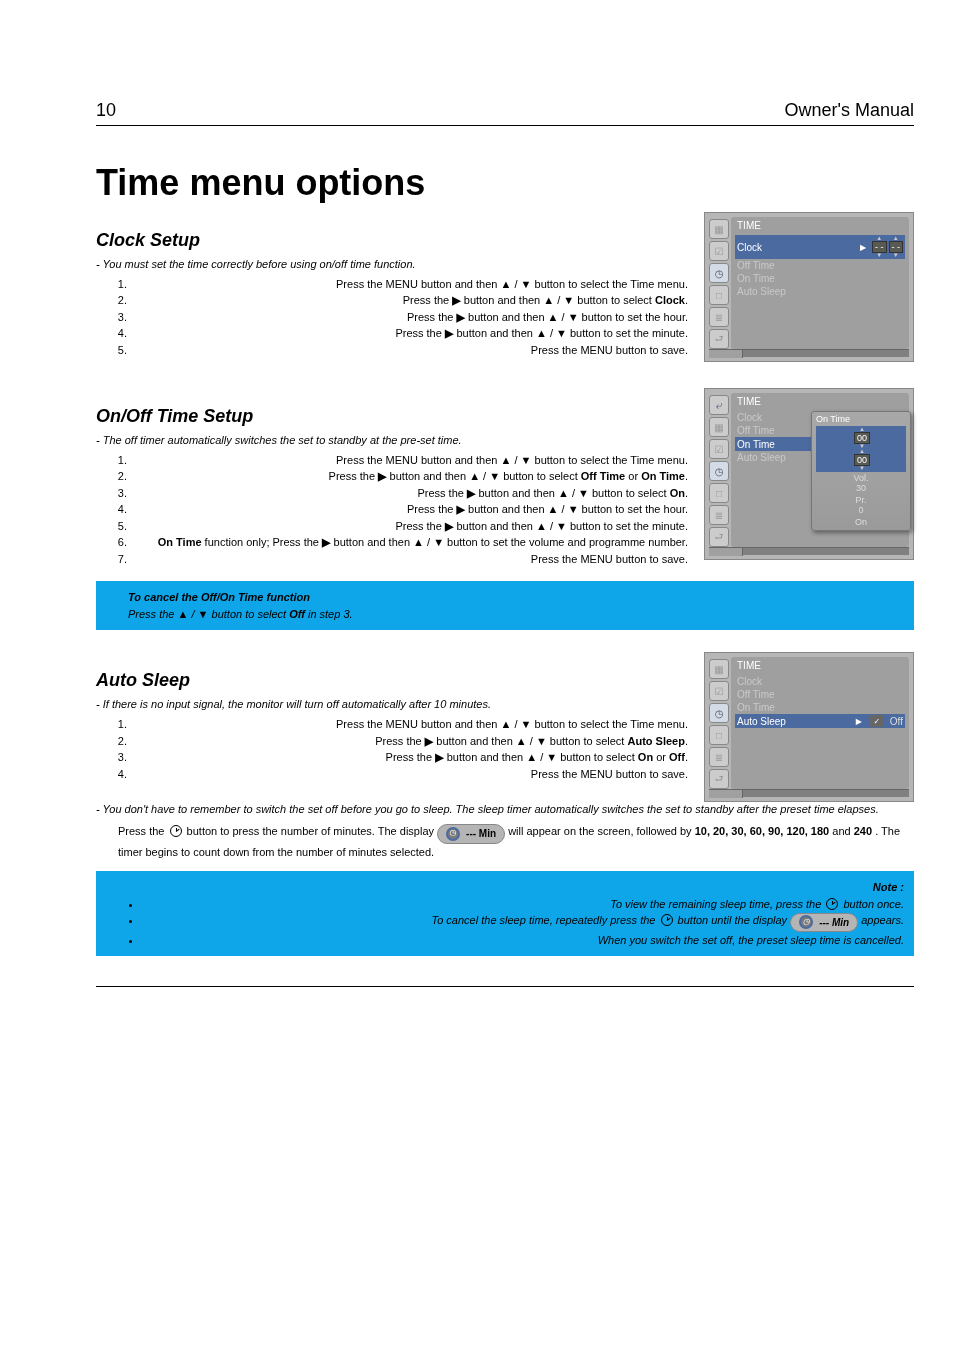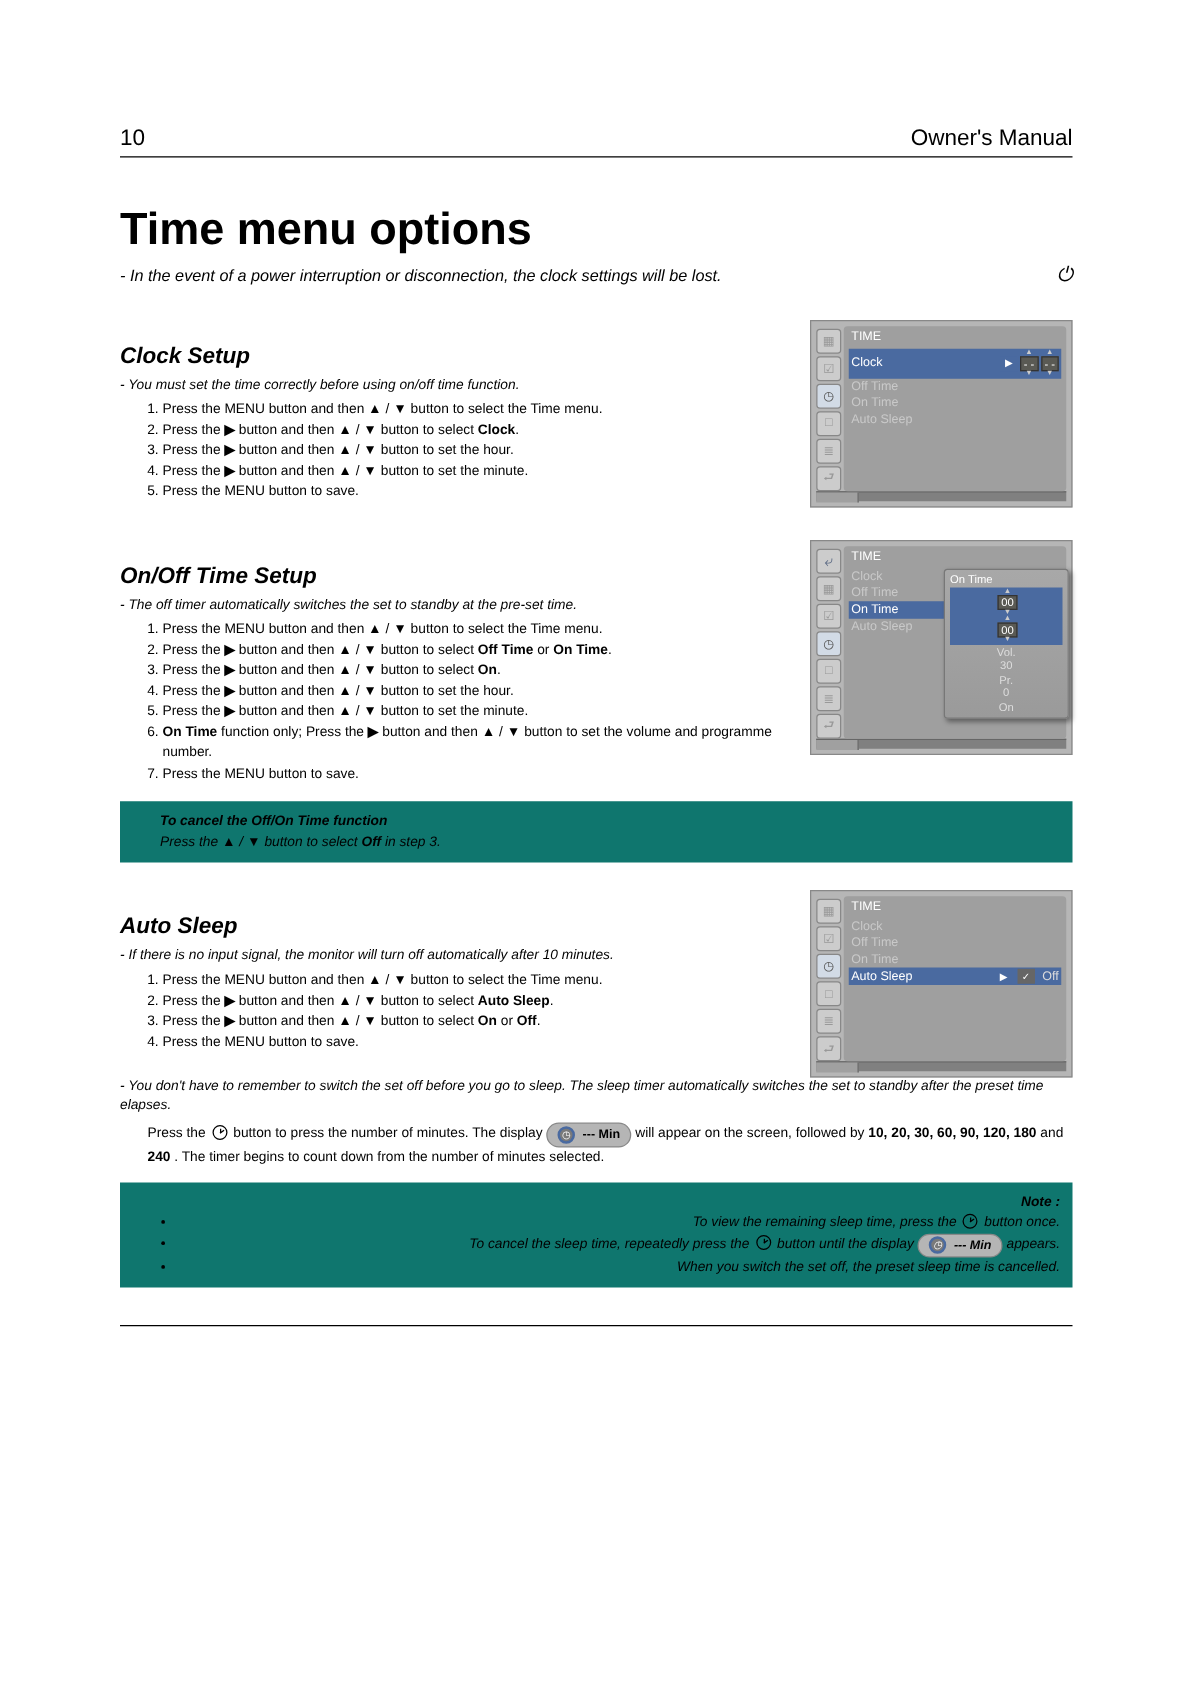--- a/index.html
+++ b/index.html
@@ -1,28 +1,28 @@
 <!DOCTYPE html>
 <html><head>
 <meta charset="utf-8">
 <style>
   * { box-sizing: border-box; margin: 0; padding: 0; }
   html, body { width: 954px; background: #fff; font-family: Arial, Helvetica, sans-serif; color: #000; }
-  .page { padding: 100px 96px 60px 96px; }
+  .page { padding: 100px 40px 60px 96px; }
   .header-row { display: flex; justify-content: space-between; margin-bottom: 4px; }
   .pg { font-size: 18px; }
   .book-title { font-size: 18px; text-align: left; }
   .hr { border: none; border-top: 1px solid #000; margin-bottom: 36px; }
   h1.section-heading { font-size: 36px; font-weight: bold; margin-bottom: 8px; }
   .lead-note { font-size: 13px; font-style: italic; margin-bottom: 26px; line-height: 1.35; }
   .sub-title { font-size: 18px; font-weight: bold; font-style: italic; margin: 18px 0 6px 0; }
   .sub-note { font-size: 11px; font-style: italic; margin-bottom: 4px; line-height: 1.35; }
   .steps { margin-left: 20px; padding-left: 14px; font-size: 11px; line-height: 1.5; }
-  .steps li { margin-bottom: 0; }
-  .note-block { background: #0f766e; padding: 8px 10px 8px 32px; font-size: 11px; font-style: italic; line-height: 1.5; margin-top: 14px; }
+  .steps li { margin-bottom: 0; text-align: right; }
+  .note-block { background: #0ea5e9; padding: 8px 10px 8px 32px; font-size: 11px; font-style: italic; line-height: 1.5; margin-top: 14px; }
   .note-block ul { list-style: disc; margin-left: 14px; }
   .note-head { font-weight: bold; }
   .two-col { display: flex; gap: 16px; align-items: flex-start; }
   .col-l { flex: 1; }
   .col-r { width: 210px; }
   
   .menu-shot { background: #b6b6b6; border: 1px solid #888; padding: 4px; }
   .menu-inner { display: flex; }
   .icon-col { width: 22px; display: flex; flex-direction: column; gap: 2px; padding-top: 2px; }
   .mic { width: 20px; height: 20px; background: #ccc; border: 1px solid #888; border-radius: 3px; display: flex; align-items: center; justify-content: center; font-size: 10px; color: #555; }
@@ -57,24 +57,20 @@
 <body>
 <div class="page">
 
   <div class="header-row">
     <span class="pg">10</span>
     <span class="book-title">Owner's Manual</span>
   </div>
   <hr class="hr">
 
   <h1 class="section-heading">Time menu options</h1>
-  <div class="lead-note">
-    - <span>In the event of a power interruption or disconnection, the clock settings will be lost.</span>
-    <span style="float:right;margin-top:-2px;font-size:16px;">⏻</span>
-  </div>
 
   <div class="two-col">
     <div class="col-l">
       <div class="sub-title">Clock Setup</div>
       <div class="sub-note">- <span>You must set the time correctly before using on/off time function.</span></div>
       <ol class="steps" id="clock-steps">
           <li>Press the MENU button and then <b>▲</b> / <b>▼</b> button to select the Time menu.</li>
           <li>Press the <b>▶</b> button and then <b>▲</b> / <b>▼</b> button to select <b>Clock</b>.</li>
           <li>Press the <b>▶</b> button and then <b>▲</b> / <b>▼</b> button to set the hour.</li>
           <li>Press the <b>▶</b> button and then <b>▲</b> / <b>▼</b> button to set the minute.</li>

